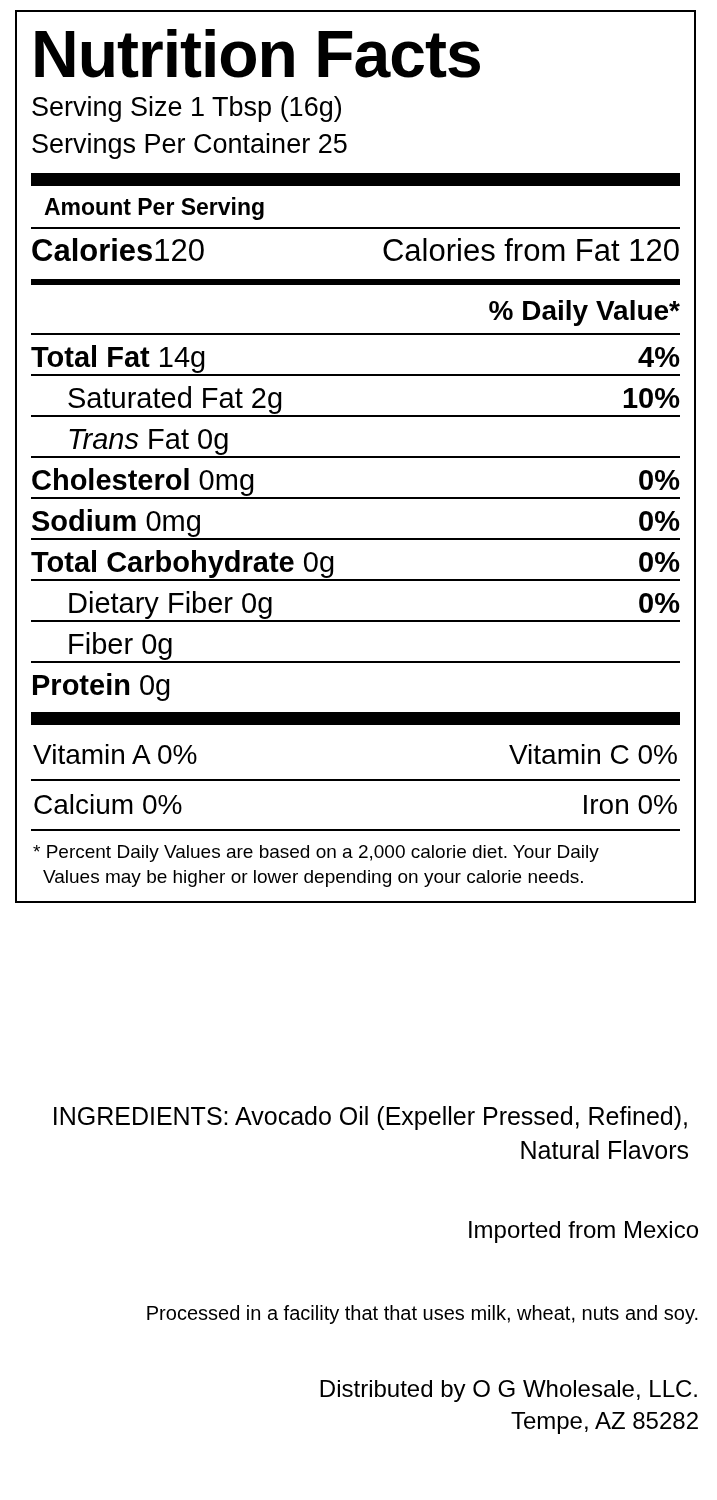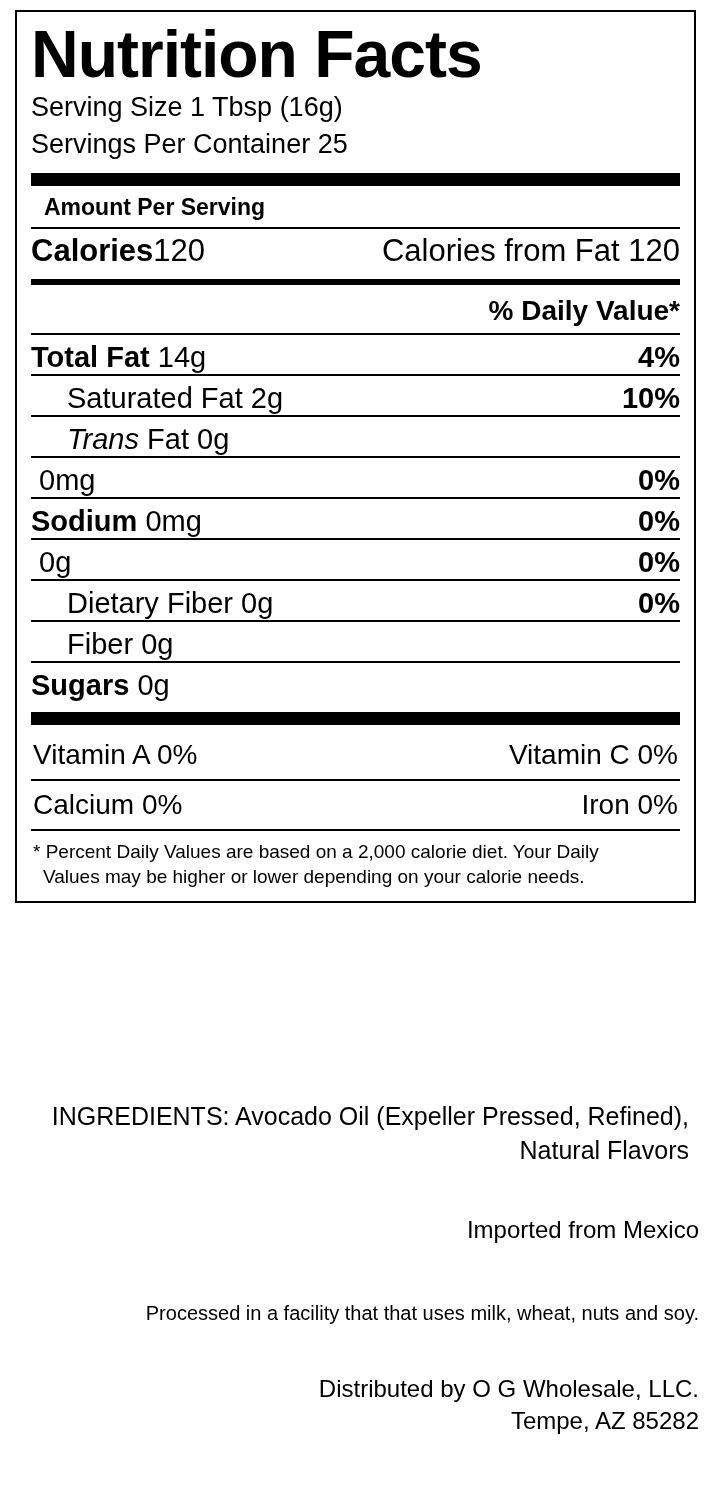--- a/index.html
+++ b/index.html
@@ -182,37 +182,37 @@
     <div class="row nutrient indent1">
       <div class="left">
         <span class="ital">Trans</span>&nbsp;<span>Fat 0g</span>
       </div>
       <div class="right"></div>
     </div>
     <div class="rule-thin"></div>
 
     <div class="row nutrient">
       <div class="left">
-        &nbsp;<span>0mg</span>
+        <span class="name">Cholesterol</span>&nbsp;<span>0mg</span>
       </div>
       <div class="right">0%</div>
     </div>
     <div class="rule-thin"></div>
 
     <div class="row nutrient">
       <div class="left">
         <span class="name">Sodium</span>&nbsp;<span>0mg</span>
       </div>
       <div class="right">0%</div>
     </div>
     <div class="rule-thin"></div>
 
     <div class="row nutrient">
       <div class="left">
-        &nbsp;<span>0g</span>
+        <span class="name">Total Carbohydrate</span>&nbsp;<span>0g</span>
       </div>
       <div class="right">0%</div>
     </div>
     <div class="rule-thin"></div>
 
     <div class="row nutrient indent1">
       <div class="left">
         <span>Dietary Fiber</span>&nbsp;<span>0g</span>
       </div>
       <div class="right">0%</div>
@@ -222,21 +222,21 @@
     <div class="row nutrient indent1">
       <div class="left">
         <span>Fiber</span>&nbsp;<span>0g</span>
       </div>
       <div class="right"></div>
     </div>
     <div class="rule-thin"></div>
 
     <div class="row nutrient">
       <div class="left">
-        <span class="name">Sugars</span>&nbsp;<span>0g</span>
+        <span class="name">Protein</span>&nbsp;<span>0g</span>
       </div>
       <div class="right"></div>
     </div>
 
     <div class="rule-thick"></div>
 
     <div class="vit-row">
       <span>Vitamin A  0%</span>
       <span>Vitamin C  0%</span>
     </div>

